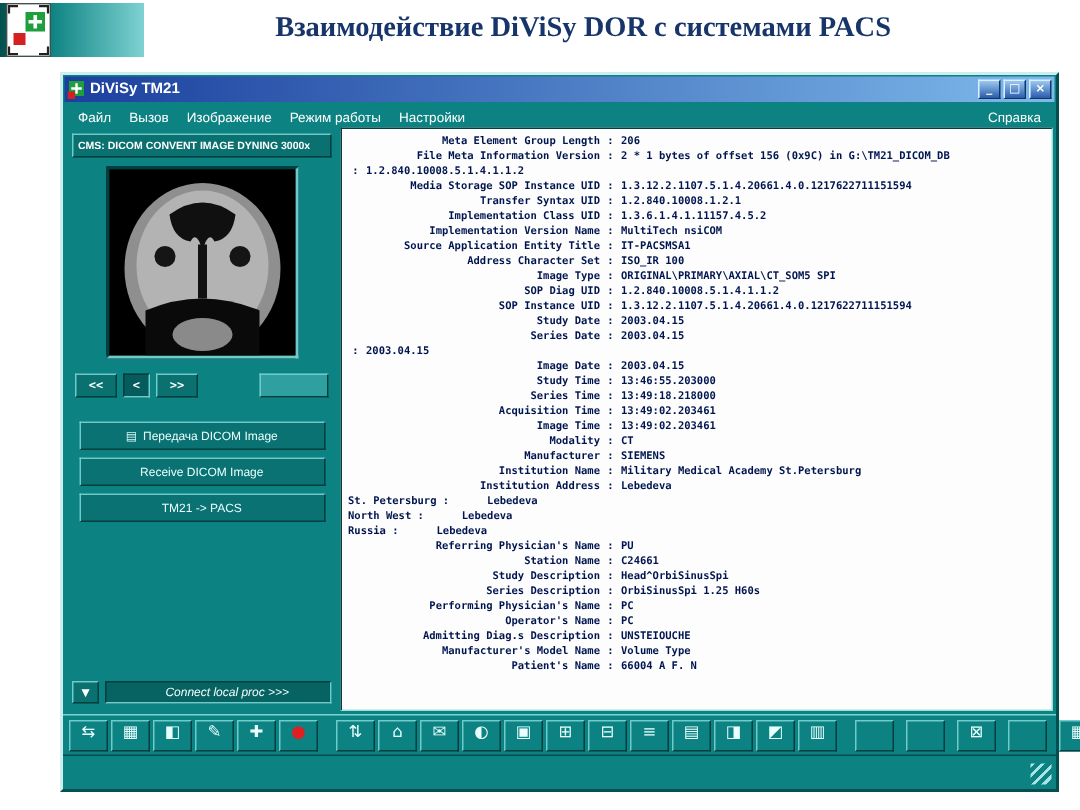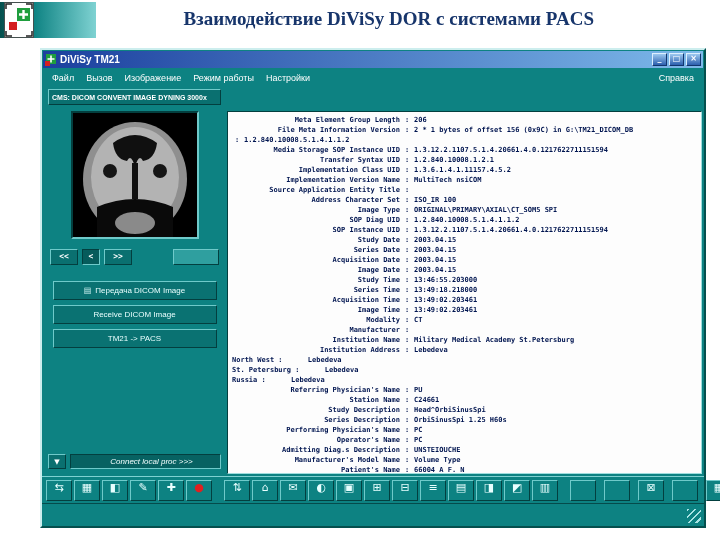--- a/index.html
+++ b/index.html
@@ -54,21 +54,21 @@
   .ab-icon{font-size:8px;color:#d5f6f6;}
   .bottom-row{position:absolute;left:4px;right:4px;bottom:5px;display:flex;gap:4px;align-items:center;}
   .mini-btn{width:18px;height:15px;box-sizing:border-box;background:#0a7070;color:#fff;text-align:center;
     font:7px "DejaVu Sans",sans-serif;line-height:14px;border:1px solid;border-color:#6fcaca #033f3f #033f3f #6fcaca;}
   .wide-btn{flex:1;height:15px;box-sizing:border-box;background:#076262;color:#f4ffff;text-align:center;
     font:italic 8px "Liberation Sans",sans-serif;line-height:13px;
     border:1px solid;border-color:#033f3f #6fcaca #6fcaca #033f3f;white-space:nowrap;overflow:hidden;padding-left:12px;}
 
   
   .right-panel{flex:1;background:#fdfdfd;box-sizing:border-box;overflow:hidden;padding:4px 2px 0 2px;
-    border:1px solid;border-color:#033f3f #9fdede #9fdede #033f3f;margin-top:26px;}
+    border:1px solid;border-color:#033f3f #9fdede #9fdede #033f3f;}
   .dicom-row{display:flex;height:10px;line-height:10px;white-space:pre;
     font:bold 7px "DejaVu Sans Mono",monospace;color:var(--dicom-text,#001550);}
   .dicom-row .dn{width:170px;text-align:right;overflow:hidden;flex:none;}
   .dicom-row .dc{width:14px;text-align:center;flex:none;}
   .dicom-row .dv{flex:1;overflow:hidden;}
   .dicom-row.left{display:block;padding-left:2px;}
 
   
   .toolbar{height:26px;flex:none;display:flex;align-items:center;padding:0 4px;
     border-top:1px solid #7fd2d2;}
@@ -175,39 +175,39 @@
 
       <div class="right-panel">
         <div id="dicom-list">
             <div class="dicom-row"><span class="dn">Meta Element Group Length</span><span class="dc">:</span><span class="dv">206</span></div>
             <div class="dicom-row"><span class="dn">File Meta Information Version</span><span class="dc">:</span><span class="dv">2 * 1 bytes of offset 156 (0x9C) in G:\TM21_DICOM_DB</span></div>
             <div class="dicom-row"><span class="dc">:</span><span class="dv">1.2.840.10008.5.1.4.1.1.2</span></div>
             <div class="dicom-row"><span class="dn">Media Storage SOP Instance UID</span><span class="dc">:</span><span class="dv">1.3.12.2.1107.5.1.4.20661.4.0.1217622711151594</span></div>
             <div class="dicom-row"><span class="dn">Transfer Syntax UID</span><span class="dc">:</span><span class="dv">1.2.840.10008.1.2.1</span></div>
             <div class="dicom-row"><span class="dn">Implementation Class UID</span><span class="dc">:</span><span class="dv">1.3.6.1.4.1.11157.4.5.2</span></div>
             <div class="dicom-row"><span class="dn">Implementation Version Name</span><span class="dc">:</span><span class="dv">MultiTech nsiCOM</span></div>
-            <div class="dicom-row"><span class="dn">Source Application Entity Title</span><span class="dc">:</span></div>
+            <div class="dicom-row"><span class="dn">Source Application Entity Title</span><span class="dc">:</span><span class="dv">IT-PACSMSA1</span></div>
             <div class="dicom-row"><span class="dn">Address Character Set</span><span class="dc">:</span><span class="dv">ISO_IR 100</span></div>
             <div class="dicom-row"><span class="dn">Image Type</span><span class="dc">:</span><span class="dv">ORIGINAL\PRIMARY\AXIAL\CT_SOM5 SPI</span></div>
             <div class="dicom-row"><span class="dn">SOP Diag UID</span><span class="dc">:</span><span class="dv">1.2.840.10008.5.1.4.1.1.2</span></div>
             <div class="dicom-row"><span class="dn">SOP Instance UID</span><span class="dc">:</span><span class="dv">1.3.12.2.1107.5.1.4.20661.4.0.1217622711151594</span></div>
             <div class="dicom-row"><span class="dn">Study Date</span><span class="dc">:</span><span class="dv">2003.04.15</span></div>
             <div class="dicom-row"><span class="dn">Series Date</span><span class="dc">:</span><span class="dv">2003.04.15</span></div>
-            <div class="dicom-row"><span class="dn">Acquisition Date</span><span class="dc">:</span><span class="dv">2003.04.15</span></div>
+            <div class="dicom-row"><span class="dc">:</span><span class="dv">2003.04.15</span></div>
             <div class="dicom-row"><span class="dn">Image Date</span><span class="dc">:</span><span class="dv">2003.04.15</span></div>
             <div class="dicom-row"><span class="dn">Study Time</span><span class="dc">:</span><span class="dv">13:46:55.203000</span></div>
             <div class="dicom-row"><span class="dn">Series Time</span><span class="dc">:</span><span class="dv">13:49:18.218000</span></div>
             <div class="dicom-row"><span class="dn">Acquisition Time</span><span class="dc">:</span><span class="dv">13:49:02.203461</span></div>
             <div class="dicom-row"><span class="dn">Image Time</span><span class="dc">:</span><span class="dv">13:49:02.203461</span></div>
             <div class="dicom-row"><span class="dn">Modality</span><span class="dc">:</span><span class="dv">CT</span></div>
-            <div class="dicom-row"><span class="dn">Manufacturer</span><span class="dc">:</span></div>
+            <div class="dicom-row"><span class="dn">Manufacturer</span><span class="dc">:</span><span class="dv">SIEMENS</span></div>
             <div class="dicom-row"><span class="dn">Institution Name</span><span class="dc">:</span><span class="dv">Military Medical Academy St.Petersburg</span></div>
             <div class="dicom-row"><span class="dn">Institution Address</span><span class="dc">:</span><span class="dv">Lebedeva</span></div>
+            <div class="dicom-row left">St. Petersburg :      Lebedeva</div>
             <div class="dicom-row left">North West :      Lebedeva</div>
-            <div class="dicom-row left">St. Petersburg :      Lebedeva</div>
             <div class="dicom-row left">Russia :      Lebedeva</div>
             <div class="dicom-row"><span class="dn">Referring Physician's Name</span><span class="dc">:</span><span class="dv">PU</span></div>
             <div class="dicom-row"><span class="dn">Station Name</span><span class="dc">:</span><span class="dv">C24661</span></div>
             <div class="dicom-row"><span class="dn">Study Description</span><span class="dc">:</span><span class="dv">Head^OrbiSinusSpi</span></div>
             <div class="dicom-row"><span class="dn">Series Description</span><span class="dc">:</span><span class="dv">OrbiSinusSpi 1.25 H60s</span></div>
             <div class="dicom-row"><span class="dn">Performing Physician's Name</span><span class="dc">:</span><span class="dv">PC</span></div>
             <div class="dicom-row"><span class="dn">Operator's Name</span><span class="dc">:</span><span class="dv">PC</span></div>
             <div class="dicom-row"><span class="dn">Admitting Diag.s Description</span><span class="dc">:</span><span class="dv">UNSTEIOUCHE</span></div>
             <div class="dicom-row"><span class="dn">Manufacturer's Model Name</span><span class="dc">:</span><span class="dv">Volume Type</span></div>
             <div class="dicom-row"><span class="dn">Patient's Name</span><span class="dc">:</span><span class="dv">66004 A F. N</span></div>

